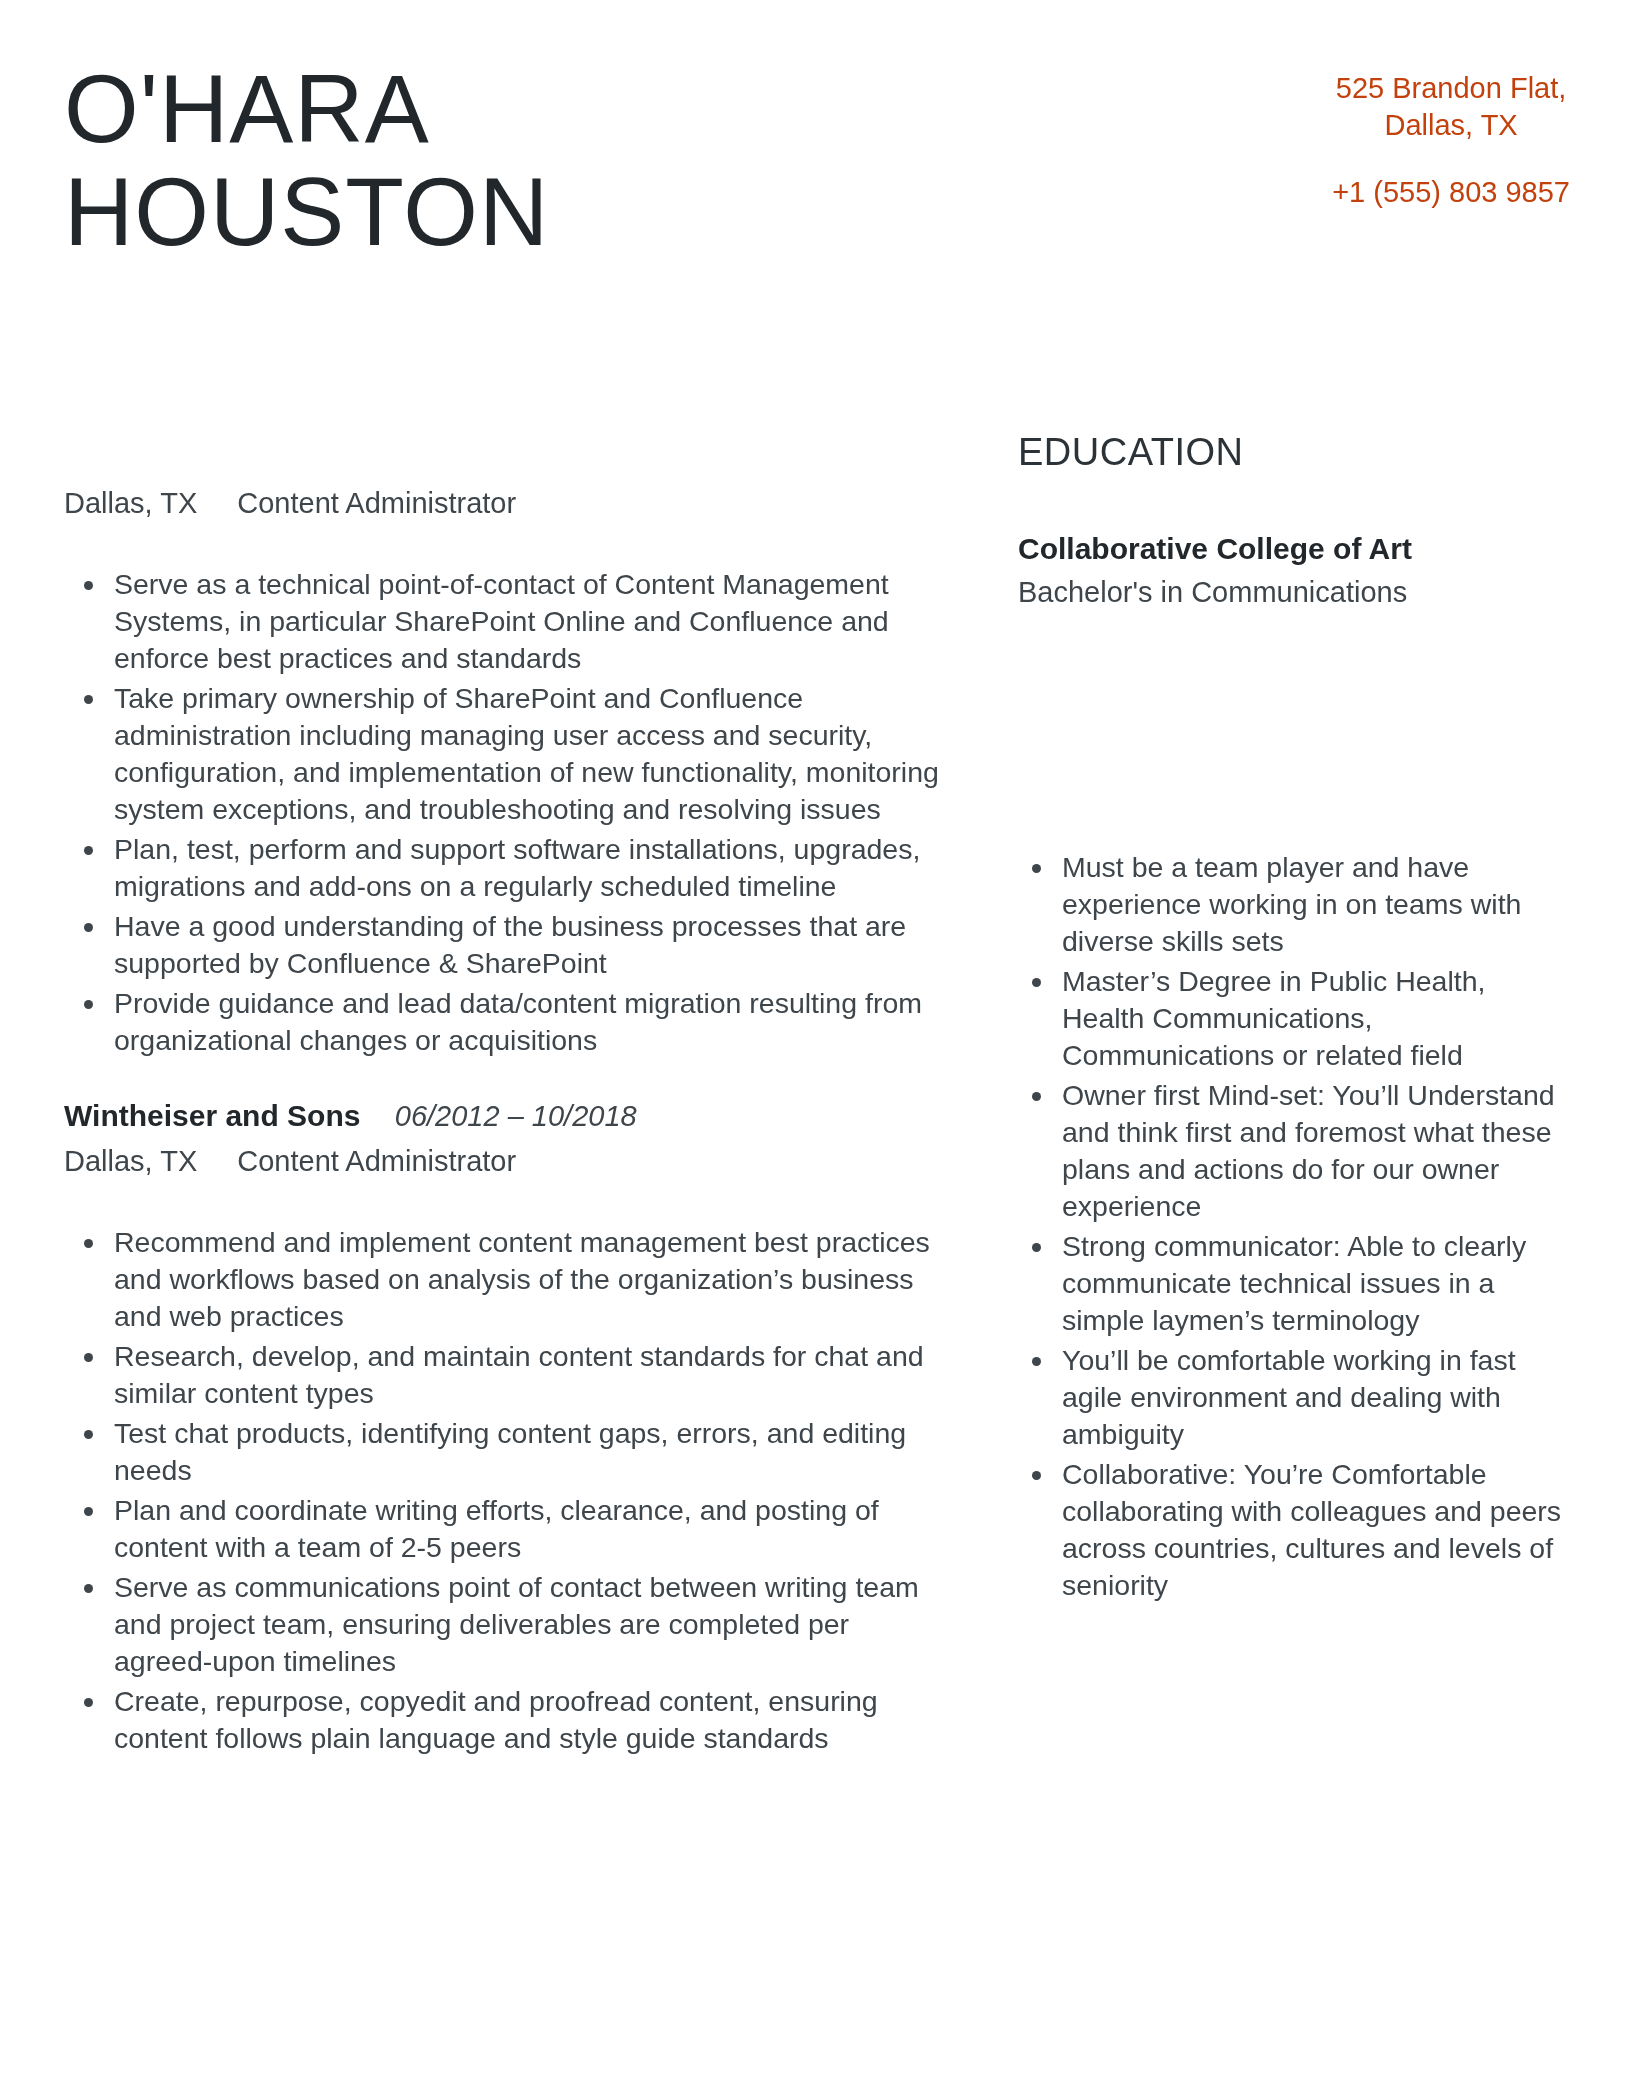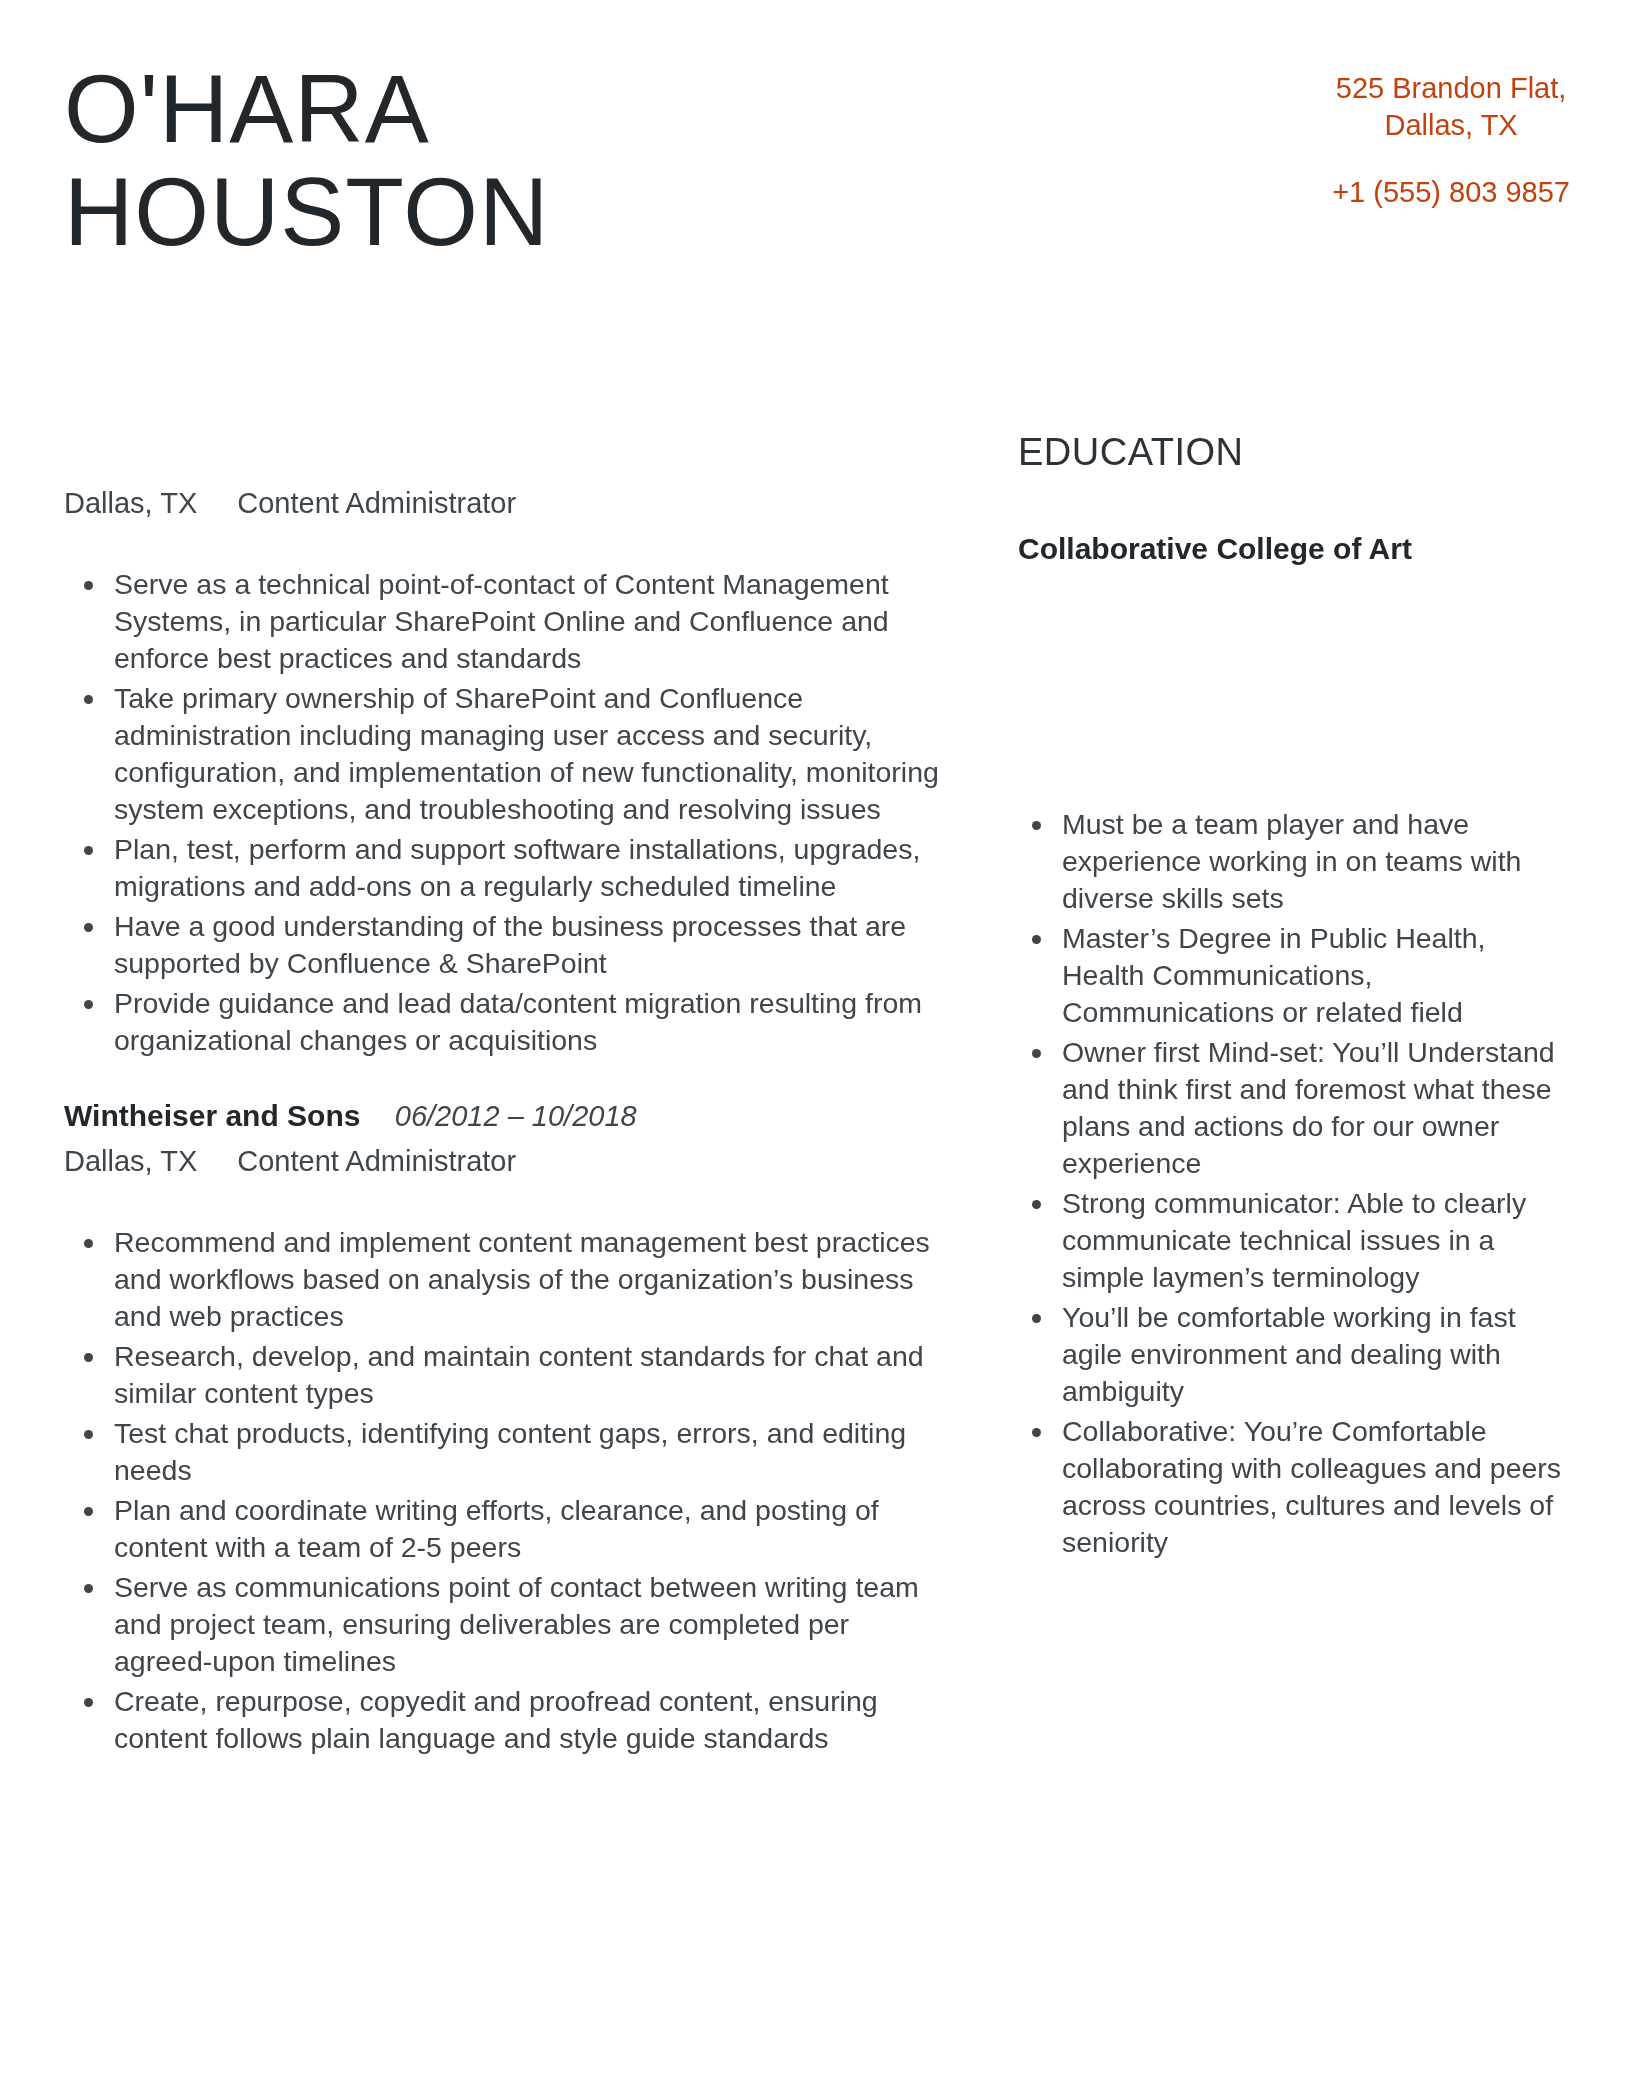--- a/index.html
+++ b/index.html
@@ -127,20 +127,21 @@
         </ul>
       </section>
     </div>
 
     <div class="col-right">
 
       <section>
         <h2 class="section-heading">EDUCATION</h2>
         <div class="education-block">
           <div class="school">Collaborative College of Art</div>
+          <div class="degree">Bachelor's in Communications</div>
         </div>
       </section>
 
       <section class="skills-section">
         <ul class="bullets">
           <li>Must be a team player and have experience working in on teams with diverse skills sets</li>
           <li>Master’s Degree in Public Health, Health Communications, Communications or related field</li>
           <li>Owner first Mind-set: You’ll Understand and think first and foremost what these plans and actions do for our owner experience</li>
           <li>Strong communicator: Able to clearly communicate technical issues in a simple laymen’s terminology</li>
           <li>You’ll be comfortable working in fast agile environment and dealing with ambiguity</li>

